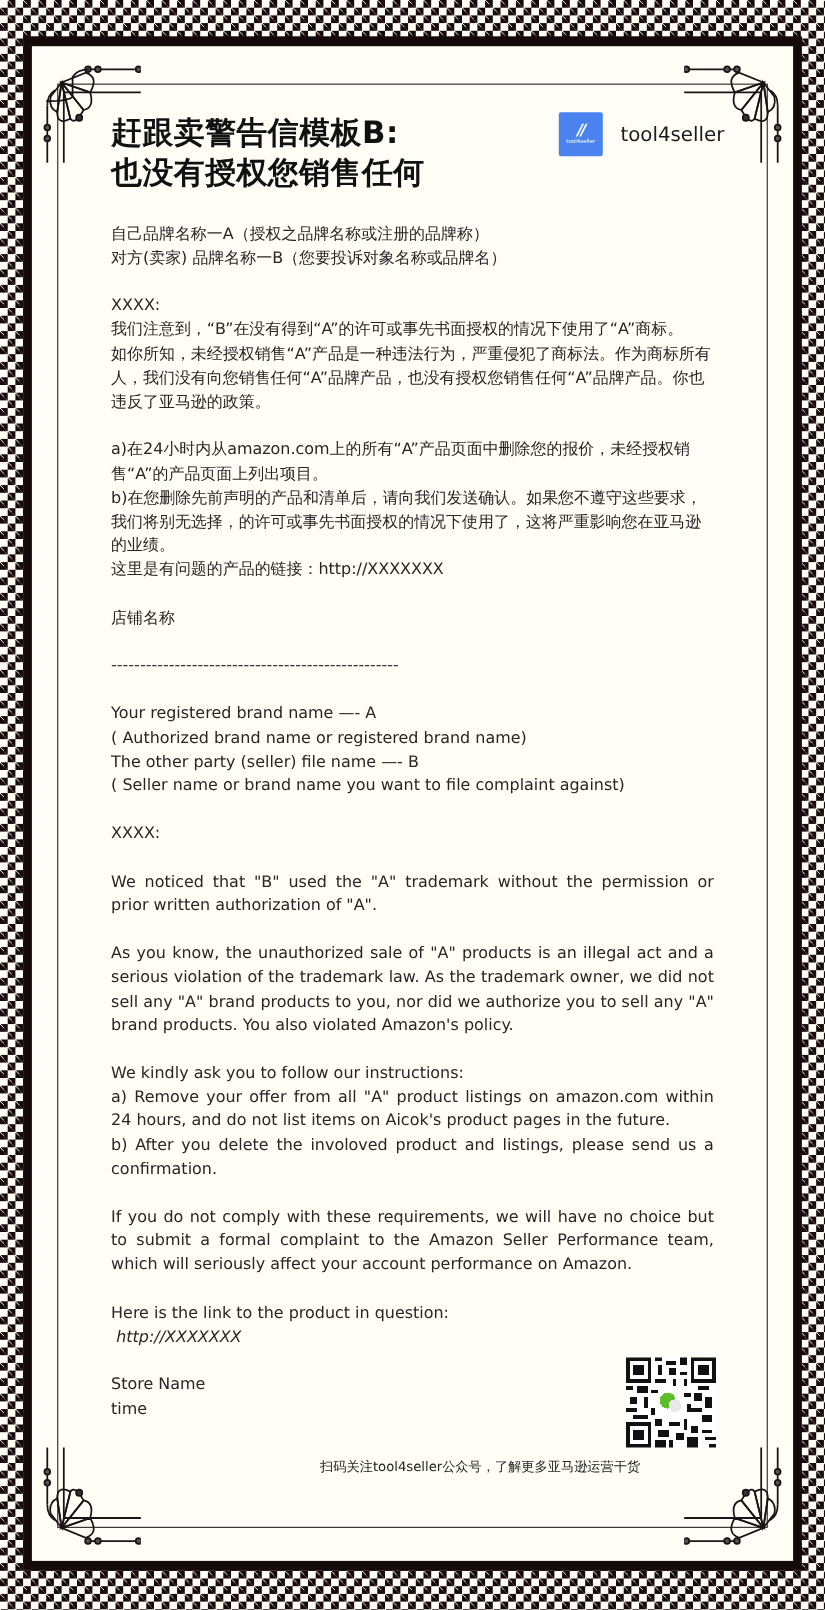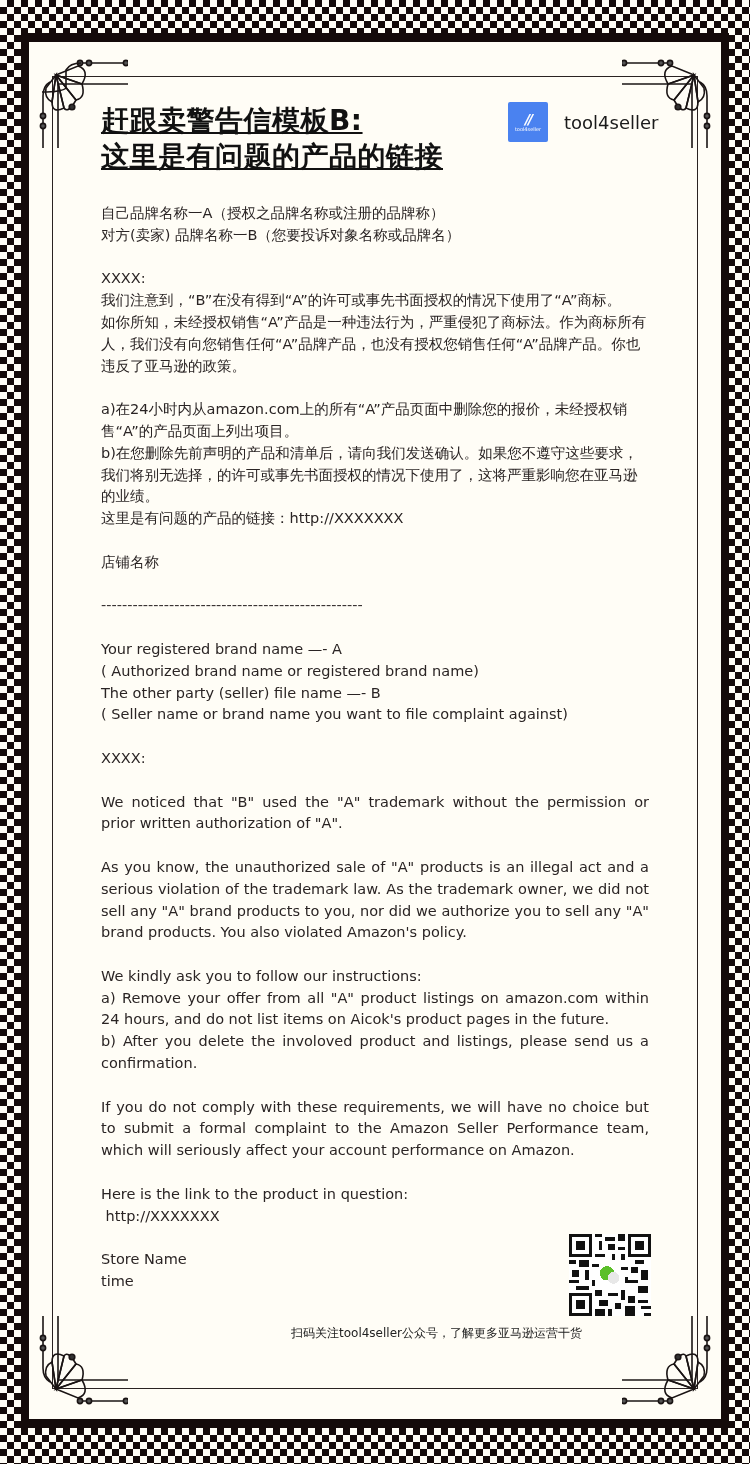--- a/index.html
+++ b/index.html
@@ -33,21 +33,21 @@
   }
   .corner { position:absolute; width:90px; height:90px; }
   .corner svg { width:90px; height:90px; display:block; }
   .corner.tl { left:38px; top:58px; }
   .corner.tr { left:622px; top:58px; transform:scaleX(-1); }
   .corner.bl { left:38px; top:1316px; transform:scaleY(-1); }
   .corner.br { left:622px; top:1316px; transform:scale(-1,-1); }
 
   .title {
     position:absolute; left:101px; top:103px; font-size:28px; font-weight:bold;
-    line-height:36px; letter-spacing:0.5px; color:#111;text-decoration:underline;
+    line-height:36px; letter-spacing:0.5px; color:#111;
   }
   .brand { position:absolute; left:508px; top:102px; display:flex; align-items:center; }
   .brand-logo {
     width:40px; height:40px; background:#4a82f0; border-radius:2px;
     display:flex; flex-direction:column; align-items:center; justify-content:center; color:#fff;
   }
   .brand-logo .glyph { font-size:14px; font-weight:bold; font-style:italic; line-height:14px; letter-spacing:-2px; }
   .brand-logo .small { font-size:5px; line-height:7px; }
   .brand-name { margin-left:16px; font-size:18px; color:#1a1a1a; }
 
@@ -149,21 +149,21 @@
     <path d="M18 17 L26 50 Q14 56 14 44 Z"></path>
     <path d="M18 17 L14 44 Q6 40 8 30 Z"></path>
     <circle cx="34" cy="49" r="2.8" fill="#333"></circle>
     <path d="M20 26 L120 26"></path>
     <path d="M20 26 L20 120"></path>
   </svg>
 </div>
 
 <div class="title">
   <div>赶跟卖警告信模板B:</div>
-  <div>这里是有问题的产品的链接</div>
+  <div>也没有授权您销售任何</div>
 </div>
 
 <div class="brand">
   <div class="brand-logo">
     <span class="glyph">//</span>
     <span class="small">tool4seller</span>
   </div>
   <span class="brand-name">tool4seller</span>
 </div>
 
@@ -194,21 +194,21 @@
   <div class="gap"></div>
   <p class="justify">As you know, the unauthorized sale of "A" products is an illegal act and a serious violation of the trademark law. As the trademark owner, we did not sell any "A" brand products to you, nor did we authorize you to sell any "A" brand products. You also violated Amazon's policy.</p>
   <div class="gap"></div>
   <p>We kindly ask you to follow our instructions:</p>
   <p class="justify">a) Remove your offer from all "A" product listings on amazon.com within 24 hours, and do not list items on Aicok's product pages in the future.</p>
   <p class="justify">b) After you delete the involoved product and listings, please send us a confirmation.</p>
   <div class="gap"></div>
   <p class="justify">If you do not comply with these requirements, we will have no choice but to submit a formal complaint to the Amazon Seller Performance team, which will seriously affect your account performance on Amazon.</p>
   <div class="gap"></div>
   <p>Here is the link to the product in question:</p>
-  <p style="white-space:pre;"> http://XXXXXXX</p>
+  <p style="white-space:pre;font-style:italic;"> http://XXXXXXX</p>
   <div class="gap"></div>
   <p>Store Name</p>
   <p>time</p>
 </div>
 
 <div class="qr">
   <svg viewBox="0 0 25 25" shape-rendering="crispEdges">
     <rect width="25" height="25" fill="#fff"></rect>
     <g fill="#111">
       <rect x="0" y="0" width="7" height="7"></rect>

